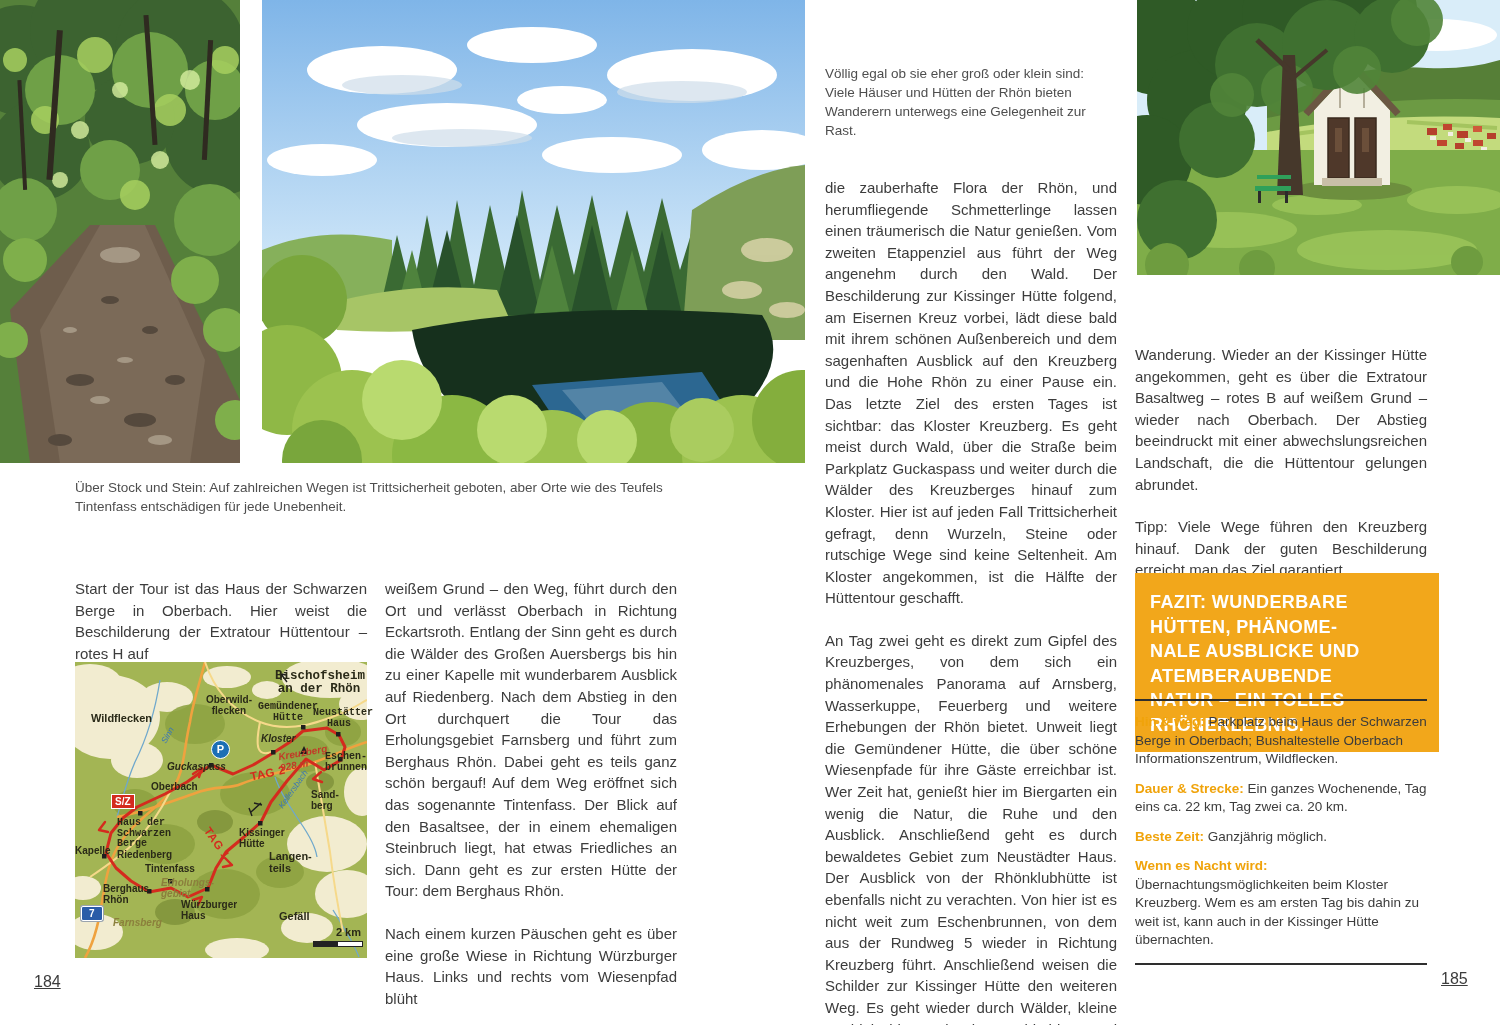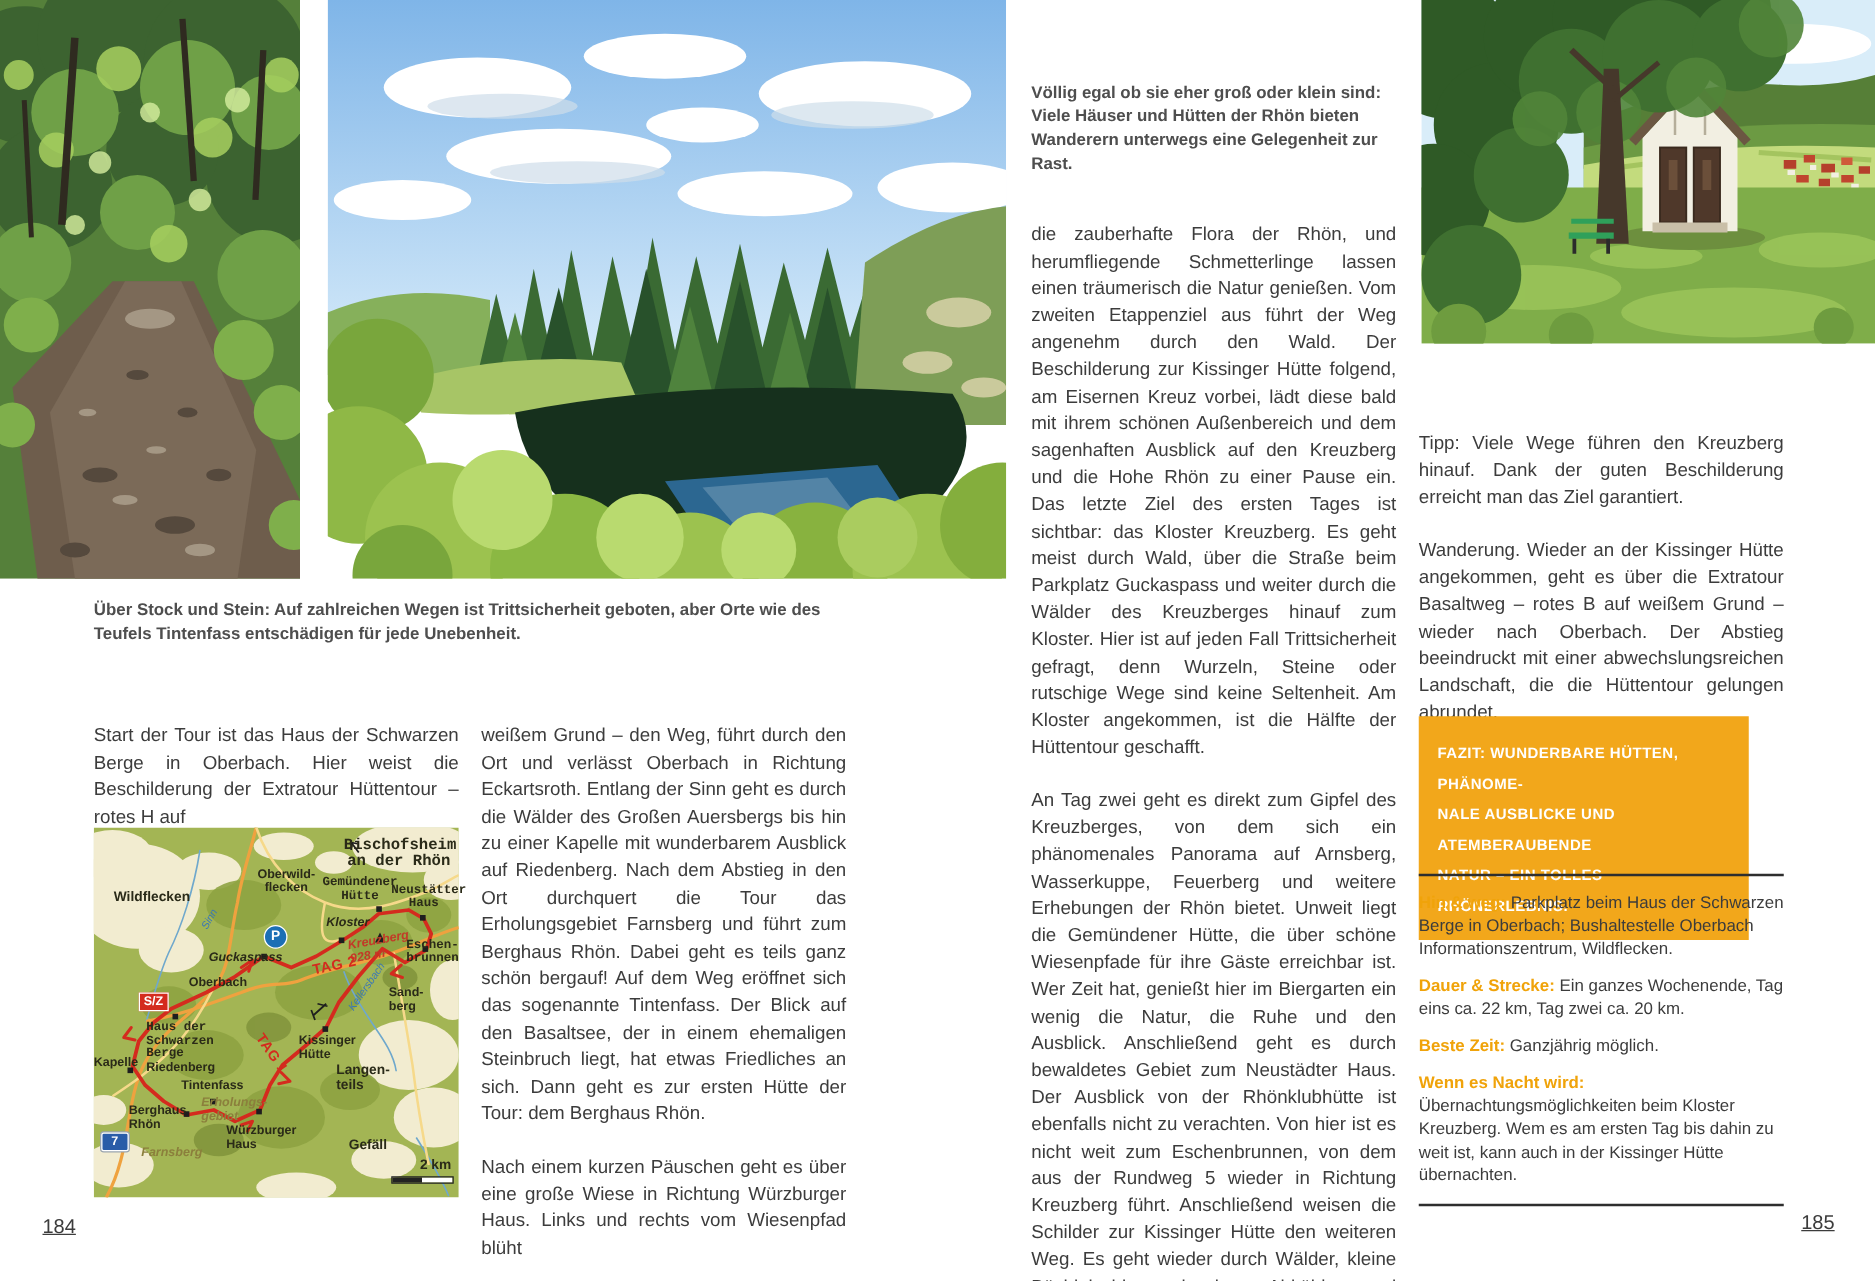--- a/index.html
+++ b/index.html
@@ -3,28 +3,28 @@
 <meta charset="utf-8">
 <style>
   html,body{margin:0;padding:0;}
   body{
     position:relative;width:1500px;height:1025px;background:#ffffff;
     font-family:"Liberation Sans","DejaVu Sans",sans-serif;color:#3c3c3c;
     overflow:hidden;
   }
   .photo{position:absolute;overflow:hidden;}
   .photo svg{display:block;width:100%;height:100%;}
-  .caption{position:absolute;font-size:13.5px;line-height:19px;color:#4e4e4e;font-weight:bold;}
+  .caption{position:absolute;font-size:13.5px;line-height:19px;color:#4e4e4e;}
   .col{position:absolute;font-size:15px;line-height:21.6px;text-align:justify;color:#3c3c3c;}
   .col p{margin:0;}
   .col p + p{margin-top:21px;}
   .fazit{
-    position:absolute;left:1135px;top:573px;width:264px;box-sizing:border-box;
+    position:absolute;left:1135px;top:573px;width:304px;box-sizing:border-box;
     background:#F2A71B;color:#ffffff;padding:17px 15px 15px 15px;
-    font-weight:bold;font-size:12px;letter-spacing:.4px;line-height:24.5px;
+    font-weight:bold;font-size:18px;letter-spacing:.4px;line-height:24.5px;
   }
   .fazit span{display:block;}
   .info{position:absolute;left:1135px;top:699px;width:292px;font-size:13.5px;line-height:18.5px;}
   .rule{border-top:2px solid #2e2e2e;height:0;}
   .info-items{padding:12px 0 2px 0;}
   .info-item{margin-bottom:11px;}
   .info-label{color:#F0A30A;font-weight:bold;}
   .pagenum{position:absolute;font-size:16px;color:#3c3c3c;text-decoration:underline;}
   
   .map{position:absolute;left:75px;top:662px;width:292px;height:296px;}
@@ -296,22 +296,22 @@
   <p>weißem Grund – den Weg, führt durch den Ort und verlässt Oberbach in Richtung Eckartsroth. Entlang der Sinn geht es durch die Wälder des Großen Auersbergs bis hin zu einer Kapelle mit wunderbarem Ausblick auf Riedenberg. Nach dem Abstieg in den Ort durchquert die Tour das Erholungsgebiet Farnsberg und führt zum Berghaus Rhön. Dabei geht es teils ganz schön bergauf! Auf dem Weg eröffnet sich das sogenannte Tintenfass. Der Blick auf den Basaltsee, der in einem ehemaligen Steinbruch liegt, hat etwas Friedliches an sich. Dann geht es zur ersten Hütte der Tour: dem Berghaus Rhön.</p>
   <p>Nach einem kurzen Päuschen geht es über eine große Wiese in Richtung Würzburger Haus. Links und rechts vom Wiesenpfad blüht</p>
 </div>
 
 <div class="col" style="left:825px;top:177px;width:292px;">
   <p>die zauberhafte Flora der Rhön, und herumfliegende Schmetterlinge lassen einen träumerisch die Natur genießen. Vom zweiten Etappenziel aus führt der Weg angenehm durch den Wald. Der Beschilderung zur Kissinger Hütte folgend, am Eisernen Kreuz vorbei, lädt diese bald mit ihrem schönen Außenbereich und dem sagenhaften Ausblick auf den Kreuzberg und die Hohe Rhön zu einer Pause ein. Das letzte Ziel des ersten Tages ist sichtbar: das Kloster Kreuzberg. Es geht meist durch Wald, über die Straße beim Parkplatz Guckaspass und weiter durch die Wälder des Kreuzberges hinauf zum Kloster. Hier ist auf jeden Fall Trittsicherheit gefragt, denn Wurzeln, Steine oder rutschige Wege sind keine Seltenheit. Am Kloster angekommen, ist die Hälfte der Hüttentour geschafft.</p>
   <p>An Tag zwei geht es direkt zum Gipfel des Kreuzberges, von dem sich ein phänomenales Panorama auf Arnsberg, Wasserkuppe, Feuerberg und weitere Erhebungen der Rhön bietet. Unweit liegt die Gemündener Hütte, die über schöne Wiesenpfade für ihre Gäste erreichbar ist. Wer Zeit hat, genießt hier im Biergarten ein wenig die Natur, die Ruhe und den Ausblick. Anschließend geht es durch bewaldetes Gebiet zum Neustädter Haus. Der Ausblick von der Rhönklubhütte ist ebenfalls nicht zu verachten. Von hier ist es nicht weit zum Eschenbrunnen, von dem aus der Rundweg 5 wieder in Richtung Kreuzberg führt. Anschließend weisen die Schilder zur Kissinger Hütte den weiteren Weg. Es geht wieder durch Wälder, kleine Bächlein bieten eine kurze Abkühlung und sorgen für eine entspannte</p>
 </div>
 
 <div class="col" style="left:1135px;top:344px;width:292px;">
+  <p>Wanderung. Wieder an der Kissinger Hütte angekommen, geht es über die Extratour Basaltweg – rotes B auf weißem Grund – wieder nach Oberbach. Der Abstieg beeindruckt mit einer abwechslungsreichen Landschaft, die die Hüttentour gelungen abrundet.</p>
   <p>Tipp: Viele Wege führen den Kreuzberg hinauf. Dank der guten Beschilderung erreicht man das Ziel garantiert.</p>
-  <p>Wanderung. Wieder an der Kissinger Hütte angekommen, geht es über die Extratour Basaltweg – rotes B auf weißem Grund – wieder nach Oberbach. Der Abstieg beeindruckt mit einer abwechslungsreichen Landschaft, die die Hüttentour gelungen abrundet.</p>
 </div>
 
 <div class="fazit">
   <span>FAZIT: WUNDERBARE HÜTTEN, PHÄNOME-</span>
   <span>NALE AUSBLICKE UND ATEMBERAUBENDE</span>
   <span>NATUR – EIN TOLLES RHÖNERLEBNIS.</span>
 </div>
 
 <div class="info">
   <div class="rule"></div>

